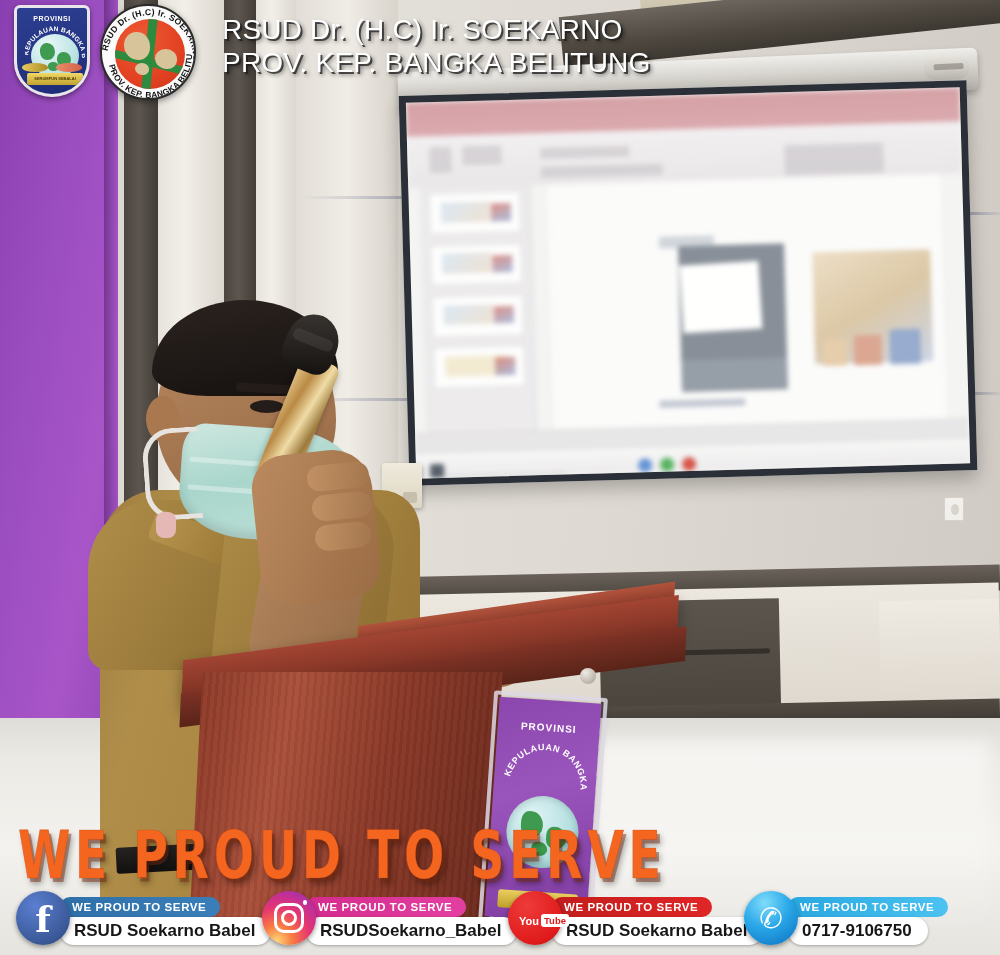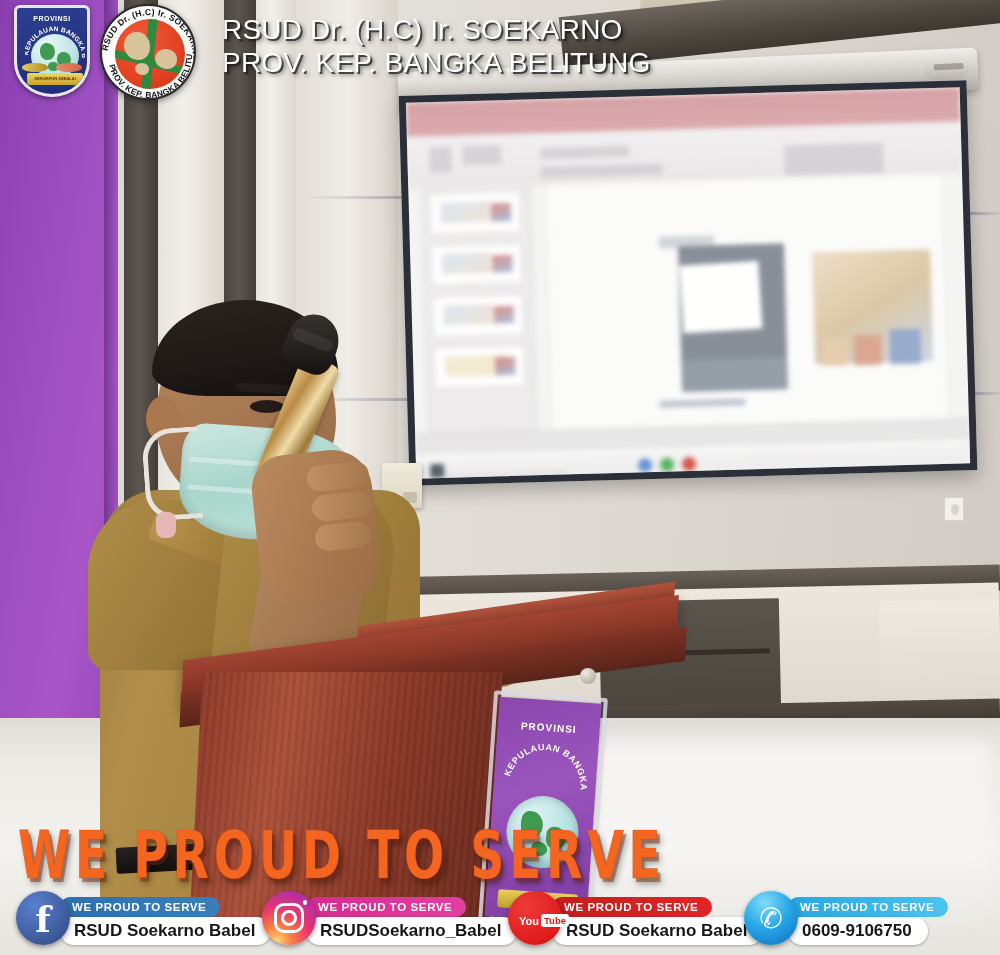--- a/index.html
+++ b/index.html
@@ -784,17 +784,17 @@
       </div>
       <div class="pill-top">WE PROUD TO SERVE</div>
       <div class="pill-bot">RSUD Soekarno Babel</div>
     </div>
 
     <div class="badge badge-tel">
       <div class="ic ic-tel">
         <div class="ph">✆</div>
       </div>
       <div class="pill-top">WE PROUD TO SERVE</div>
-      <div class="pill-bot">0609-9106750</div>
+      <div class="pill-bot">0717-9106750</div>
     </div>
 
   </div>
 </div>
 
 </body></html>

